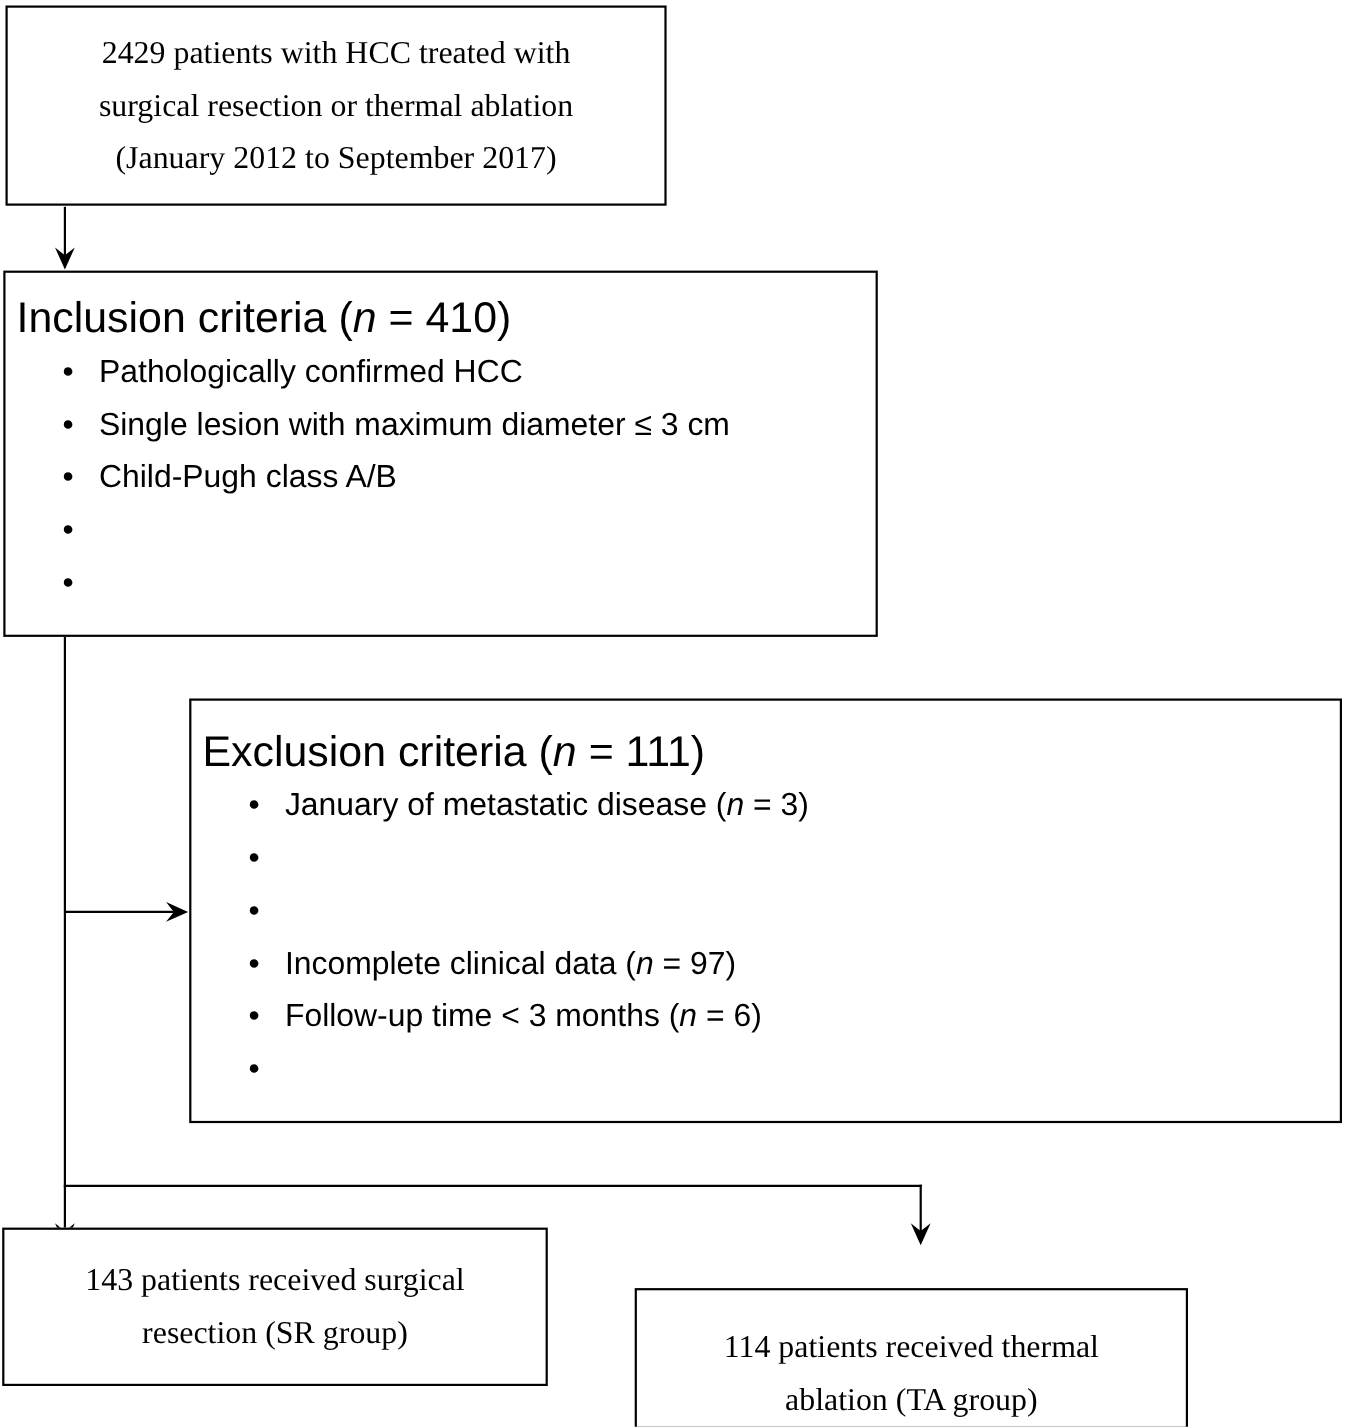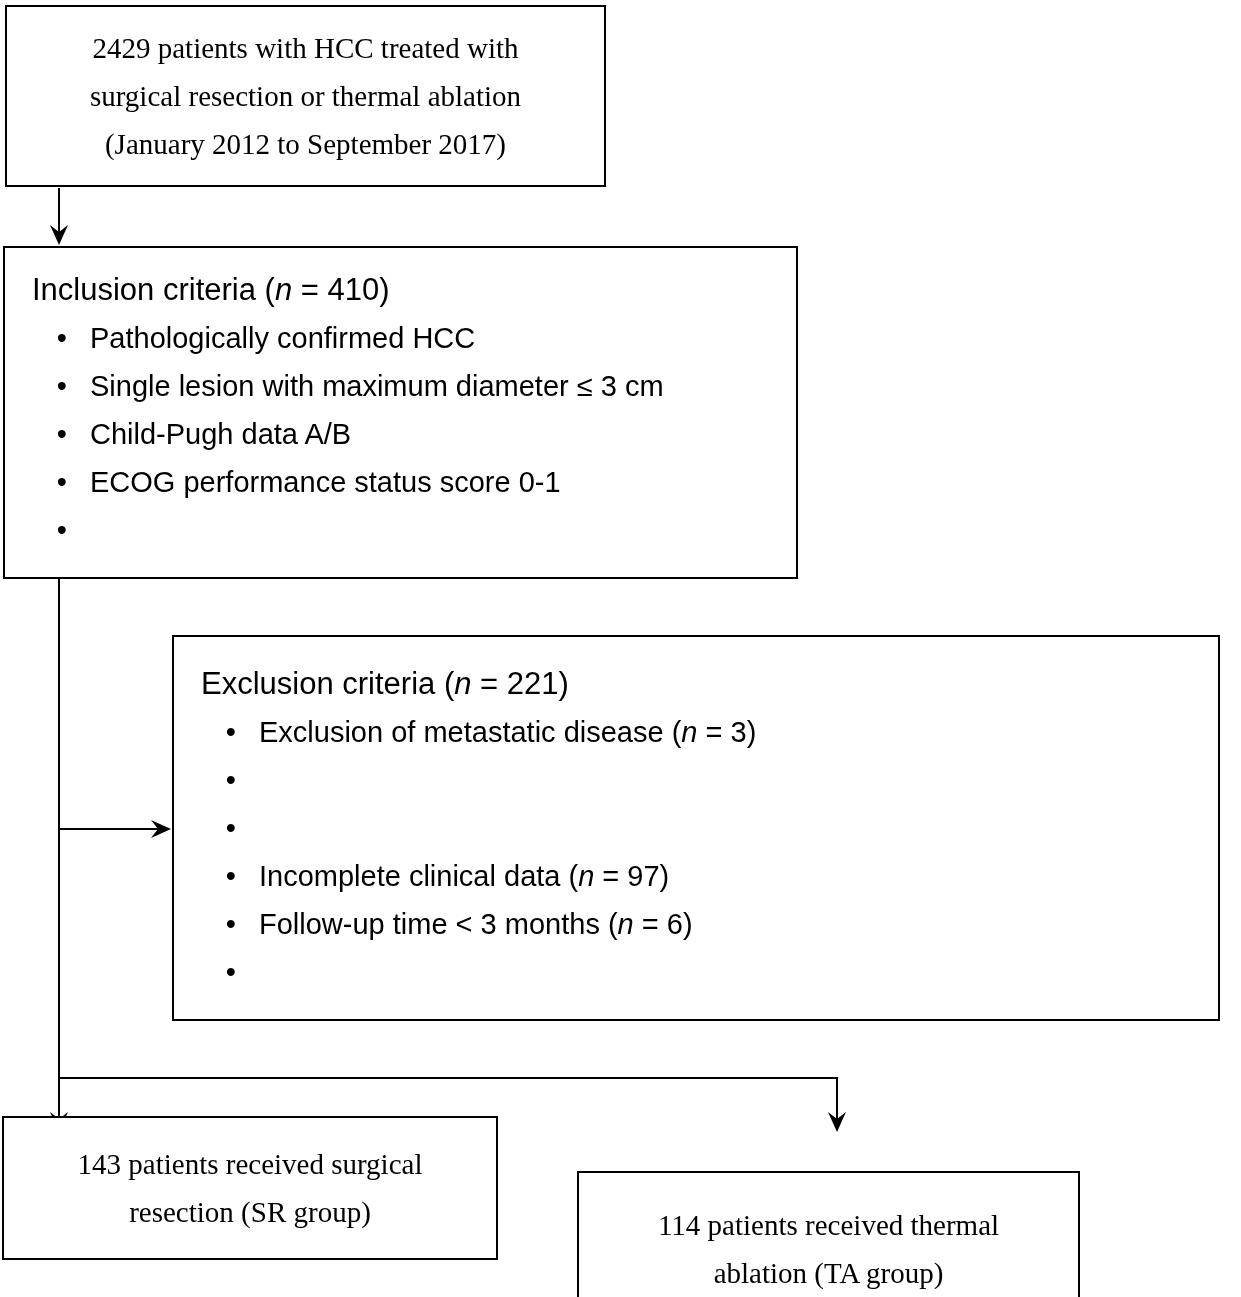--- a/index.html
+++ b/index.html
@@ -20,23 +20,23 @@
   .center-box {
     display: flex;
     flex-direction: column;
     justify-content: center;
     align-items: center;
     text-align: center;
     font-family: Liberation Serif, serif;
   }
   .tline { font-size: 29px; line-height: 48px; white-space: nowrap; }
   .title-line {
-    font-size: 31px;
+    font-size: 39px;
     line-height: 48px;
-    padding-left: 27px;
+    padding-left: 10px;
     white-space: nowrap;
   }
   .li {
     display: flex;
     font-size: 29px;
     line-height: 48px;
     white-space: nowrap;
   }
   .dot {
     width: 62px;
@@ -90,36 +90,35 @@
     <div class="li">
       <span class="dot">•</span>
       <span class="li-text"><span>Pathologically confirmed HCC</span><span class="it"></span><span></span></span>
     </div>
     <div class="li">
       <span class="dot">•</span>
       <span class="li-text"><span>Single lesion with maximum diameter ≤ 3 cm</span><span class="it"></span><span></span></span>
     </div>
     <div class="li">
       <span class="dot">•</span>
-      <span class="li-text"><span>Child-Pugh data A/B</span><span class="it"></span><span></span></span>
+      <span class="li-text"><span>Child-Pugh class A/B</span><span class="it"></span><span></span></span>
     </div>
     <div class="li">
       <span class="dot">•</span>
-      <span class="li-text"><span>ECOG performance status score 0-1</span><span class="it"></span><span></span></span>
     </div>
     <div class="li">
       <span class="dot">•</span>
     </div>
   </div>
 
   <div class="box" id="exclusion-box">
-    <div class="title-line"><span>Exclusion criteria (</span><span class="it">n</span><span> = 221)</span></div>
+    <div class="title-line"><span>Exclusion criteria (</span><span class="it">n</span><span> = 111)</span></div>
     <div class="li">
       <span class="dot">•</span>
-      <span class="li-text"><span>Exclusion of metastatic disease (</span><span class="it">n</span><span> = 3)</span></span>
+      <span class="li-text"><span>January of metastatic disease (</span><span class="it">n</span><span> = 3)</span></span>
     </div>
     <div class="li">
       <span class="dot">•</span>
     </div>
     <div class="li">
       <span class="dot">•</span>
     </div>
     <div class="li">
       <span class="dot">•</span>
       <span class="li-text"><span>Incomplete clinical data (</span><span class="it">n</span><span> = 97)</span></span>

